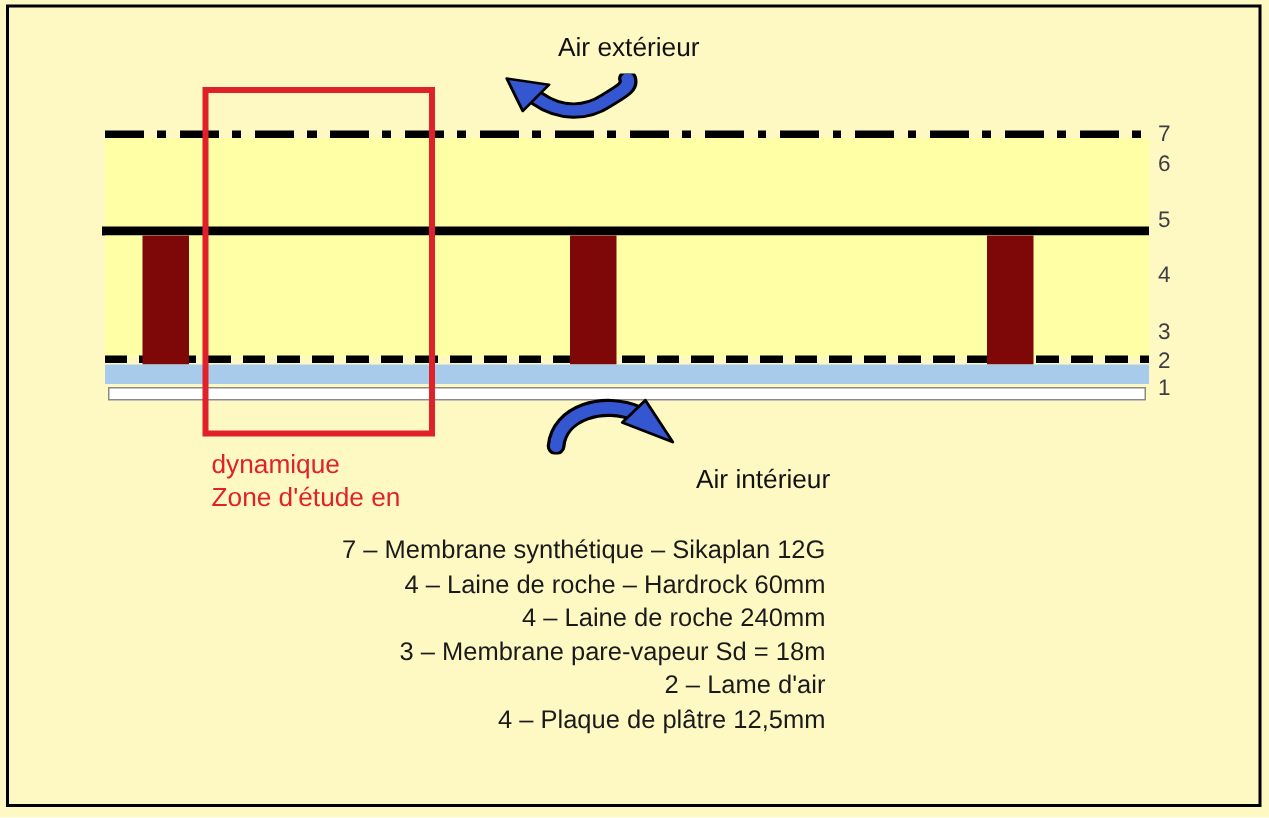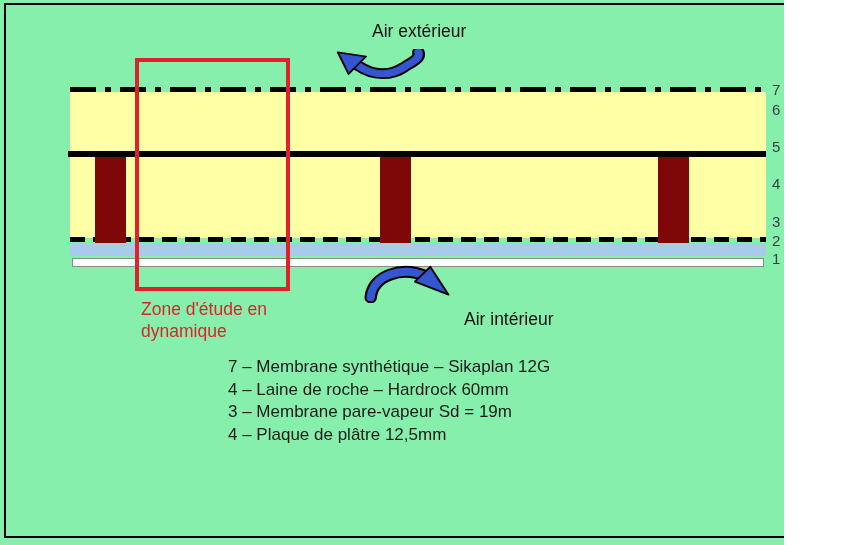--- a/index.html
+++ b/index.html
@@ -1,16 +1,16 @@
 <!DOCTYPE html>
 <html style="--yellow: #FFFFA6; --lightblue: #A9CBEB; --maroon: #7E0707; --arrow-blue: #3457D1; --red: #E0202A; --label-gray: #3d3d46;"><head>
 <meta charset="utf-8">
 <style>
   html,body{margin:0;padding:0;background:#fff;}
-  .canvas{position:relative;width:784px;height:545px;background:#86efac;overflow:hidden;
+  .canvas{position:relative;width:846px;height:545px;background:#fef9c3;overflow:hidden;
           font-family:"Liberation Sans", sans-serif;}
   .frame{position:absolute;left:4px;top:3px;width:837px;height:535px;
          border:2px solid #000;box-sizing:border-box;}
   .abs{position:absolute;}
   .label{position:absolute;color:#111;font-size:17.5px;white-space:nowrap;}
   .air-ext{left:372px;top:21px;}
   .air-int{left:464px;top:309px;}
   .arrow{position:absolute;}
   .arrow-top{left:333px;top:49px;width:97px;height:35px;}
   .arrow-bottom{left:364px;top:264px;width:96px;height:39px;}
@@ -27,21 +27,21 @@
   .stud{position:absolute;top:157px;width:31px;height:86px;background:var(--maroon,#7E0707);}
   .stud-1{left:95px;} .stud-2{left:380px;} .stud-3{left:658px;}
   .blue2{left:70px;top:243px;width:696px;height:13px;background:var(--lightblue,#A9CBEB);}
   .plate1{left:72px;top:258px;width:692px;height:9px;background:#fff;
           border:1px solid #8a8a8a;box-sizing:border-box;}
   .num{position:absolute;left:772px;font-size:15px;line-height:16px;color:var(--label-gray,#3d3d46);}
   .zone-rect{left:135px;top:58px;width:155px;height:233px;
              border:4px solid var(--red,#E0202A);box-sizing:border-box;}
   .zone-label{position:absolute;left:141px;top:299px;font-size:17.5px;line-height:21.5px;
               color:var(--red,#E0202A);}
-  .legend{position:absolute;left:228px;top:356px;font-size:17px;line-height:22.6px;color:#1a1a1a;}
+  .legend{position:absolute;left:228px;top:356px;font-size:17px;line-height:22.6px;color:#1a1a1a;text-align:right;}
   .legend-row{white-space:nowrap;}
 </style>
 </head>
 <body>
 
 <div class="canvas">
   <div class="frame"></div>
 
   <div class="label air-ext">Air extérieur</div>
 
@@ -65,31 +65,33 @@
   <span class="num" style="top:82px">7</span>
   <span class="num" style="top:102px">6</span>
   <span class="num" style="top:139px">5</span>
   <span class="num" style="top:176px">4</span>
   <span class="num" style="top:214px">3</span>
   <span class="num" style="top:233px">2</span>
   <span class="num" style="top:251px">1</span>
 
   <div class="abs zone-rect"></div>
   <div class="zone-label">
+    <div>dynamique</div>
     <div>Zone d'étude en</div>
-    <div>dynamique</div>
   </div>
 
   <svg class="arrow arrow-bottom" viewBox="0 0 100 42" preserveAspectRatio="none">
     <path class="abody-o" d="M7 36 C 9 12, 40 2, 64 13"></path>
     <path class="abody" d="M7 36 C 9 12, 40 2, 64 13"></path>
     <polygon class="ahead" points="88,33 69,3 53,19"></polygon>
   </svg>
 
   <div class="label air-int">Air intérieur</div>
 
   <div class="legend">
     <div class="legend-row">7 – Membrane synthétique – Sikaplan 12G</div>
     <div class="legend-row">4 – Laine de roche – Hardrock 60mm</div>
-    <div class="legend-row">3 – Membrane pare-vapeur Sd = 19m</div>
+    <div class="legend-row">4 – Laine de roche 240mm</div>
+    <div class="legend-row">3 – Membrane pare-vapeur Sd = 18m</div>
+    <div class="legend-row">2 – Lame d'air</div>
     <div class="legend-row">4 – Plaque de plâtre 12,5mm</div>
   </div>
 </div>
 
 </body></html>

